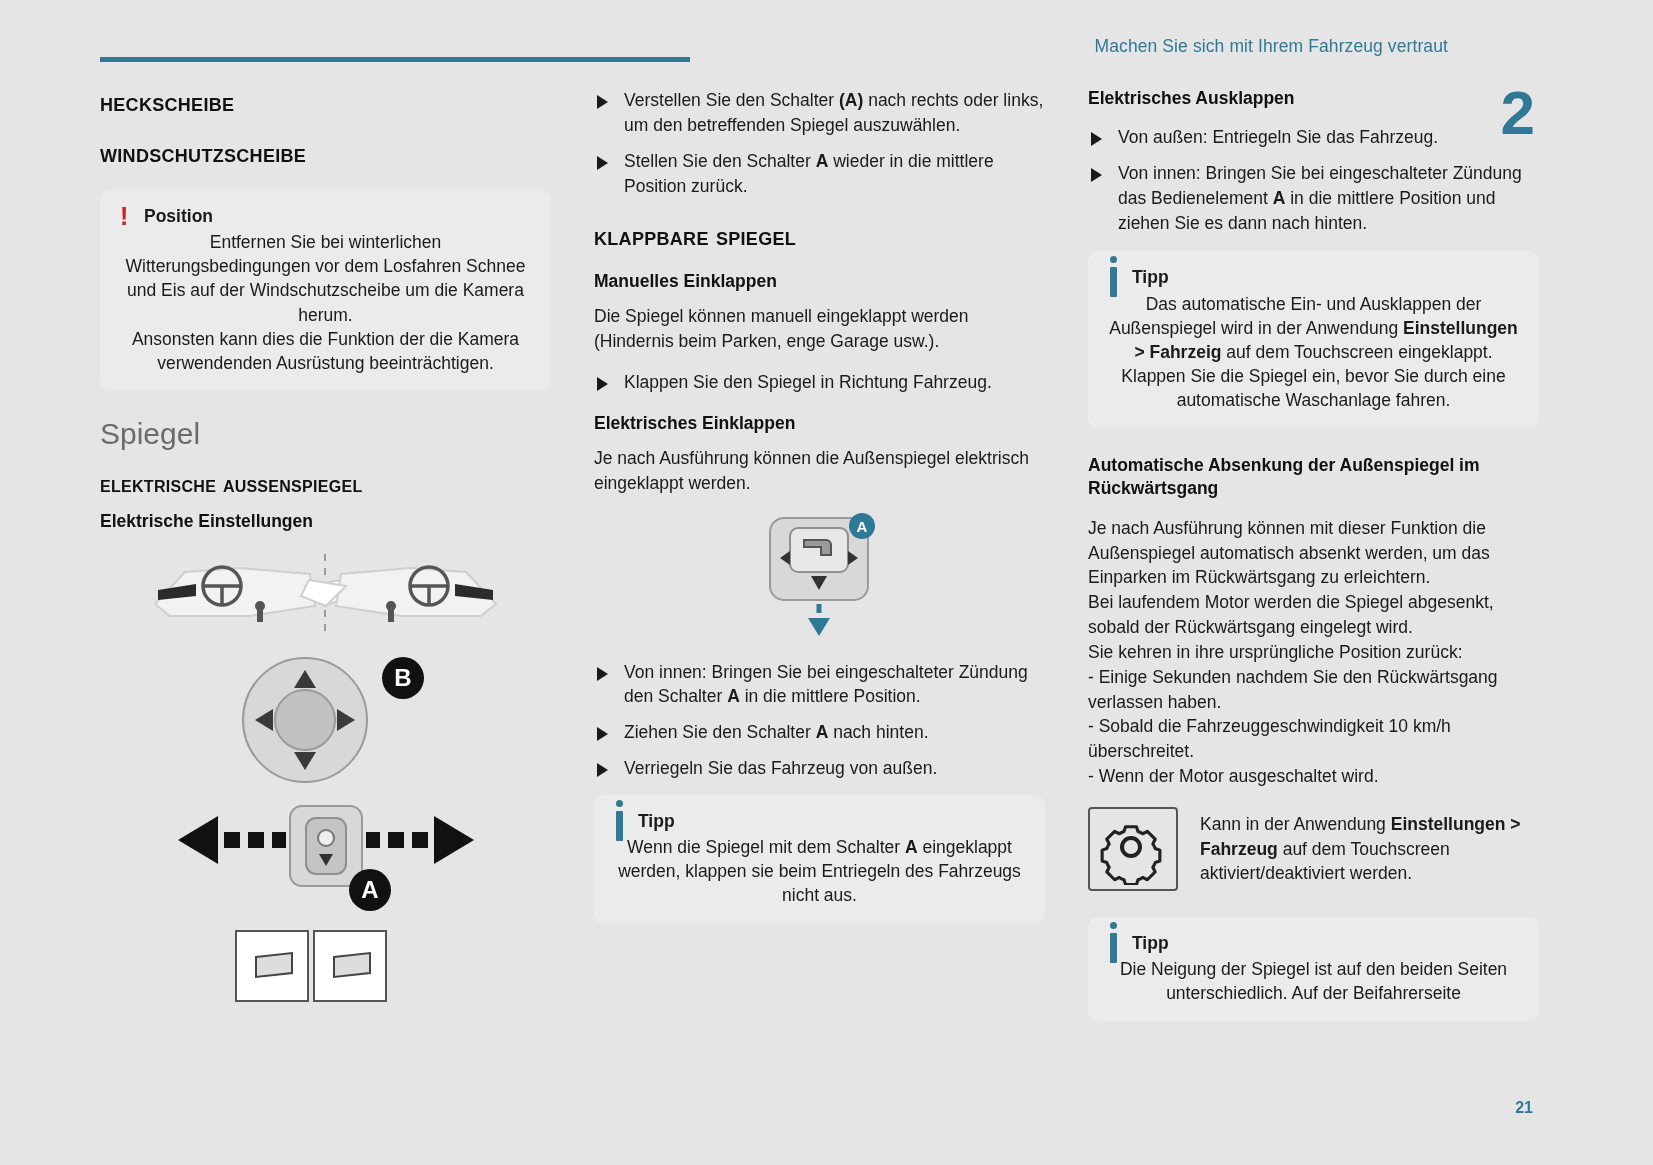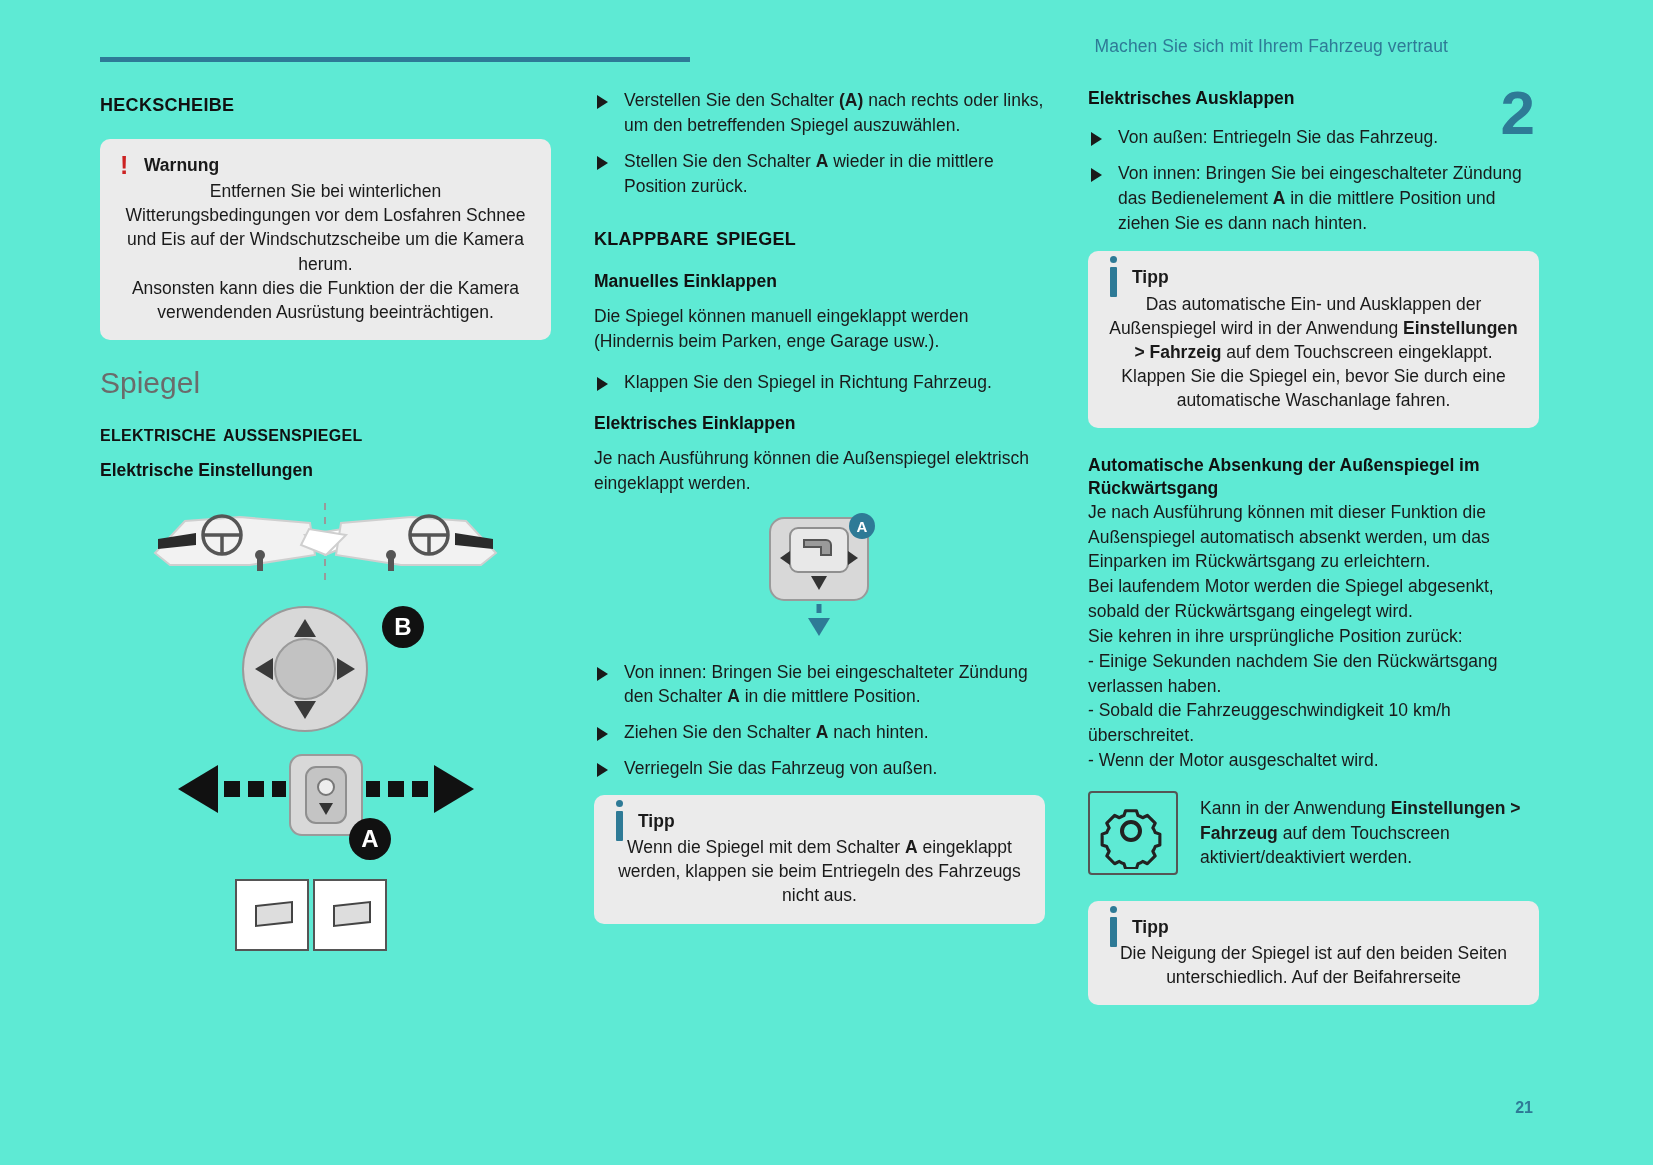--- a/index.html
+++ b/index.html
@@ -12,21 +12,21 @@
     height: 1165px;
     font-family: "Liberation Sans", sans-serif;
     color: #1a1a1a;
     position: relative;
     overflow: hidden;
   }
   .page {
     position: relative;
     width: 1653px;
     height: 1165px;
-    background: #5eead4;
+    background: #e5e5e5;
   }
   
   .header-rule {
     position: absolute;
     left: 100px;
     top: 57px;
     width: 590px;
     height: 5px;
     background: #2e7a96;
   }
@@ -222,25 +222,26 @@
 <div class="page">
 
   <div class="header-rule"></div>
   <div class="header-title">Machen Sie sich mit Ihrem Fahrzeug vertraut</div>
   <div class="chapter-number">2</div>
   <div class="page-number">21</div>
 
   <div class="col col1">
 
     <h1 class="smallcaps">Heckscheibe</h1>
+    <h1 class="smallcaps">Windschutzscheibe</h1>
 
     <div class="box warning">
       <span class="excl">!</span>
       <div class="box-inner">
-        <div class="box-title">Warnung</div>
+        <div class="box-title">Position</div>
         <div class="box-body" style="white-space: pre-line;">Entfernen Sie bei winterlichen Witterungsbedingungen vor dem Losfahren Schnee und Eis auf der Windschutzscheibe um die Kamera herum.
 Ansonsten kann dies die Funktion der die Kamera verwendenden Ausrüstung beeinträchtigen.</div>
       </div>
     </div>
 
     <h2 class="section-title">Spiegel</h2>
 
     <h1 class="smallcaps" style="font-size:23px;margin-bottom:13px;">Elektrische Außenspiegel</h1>
 
     <h3 class="subhead">Elektrische Einstellungen</h3>
@@ -402,21 +403,21 @@
       <span class="infomark"></span>
       <div class="box-inner">
         <div class="box-title">Tipp</div>
         <div class="box-body">
           <span>Das automatische Ein- und Ausklappen der Außenspiegel wird in der Anwendung </span><b>Einstellungen &gt; Fahrzeig</b><span> auf dem Touchscreen eingeklappt.</span><br>
           <span>Klappen Sie die Spiegel ein, bevor Sie durch eine automatische Waschanlage fahren.</span>
         </div>
       </div>
     </div>
 
-    <h3 class="subhead" style="line-height:1.3;margin-bottom:0;">Automatische Absenkung der Außenspiegel im Rückwärtsgang</h3>
+    <h3 class="subhead" style="line-height:1.3;margin-bottom:16px;">Automatische Absenkung der Außenspiegel im Rückwärtsgang</h3>
 
     <p class="body" style="white-space: pre-line;">Je nach Ausführung können mit dieser Funktion die Außenspiegel automatisch absenkt werden, um das Einparken im Rückwärtsgang zu erleichtern.
 Bei laufendem Motor werden die Spiegel abgesenkt, sobald der Rückwärtsgang eingelegt wird.
 Sie kehren in ihre ursprüngliche Position zurück:
 - Einige Sekunden nachdem Sie den Rückwärtsgang verlassen haben.
 - Sobald die Fahrzeuggeschwindigkeit 10 km/h überschreitet.
 - Wenn der Motor ausgeschaltet wird.</p>
 
     <div class="gear-row">
       <div class="gear-box">

